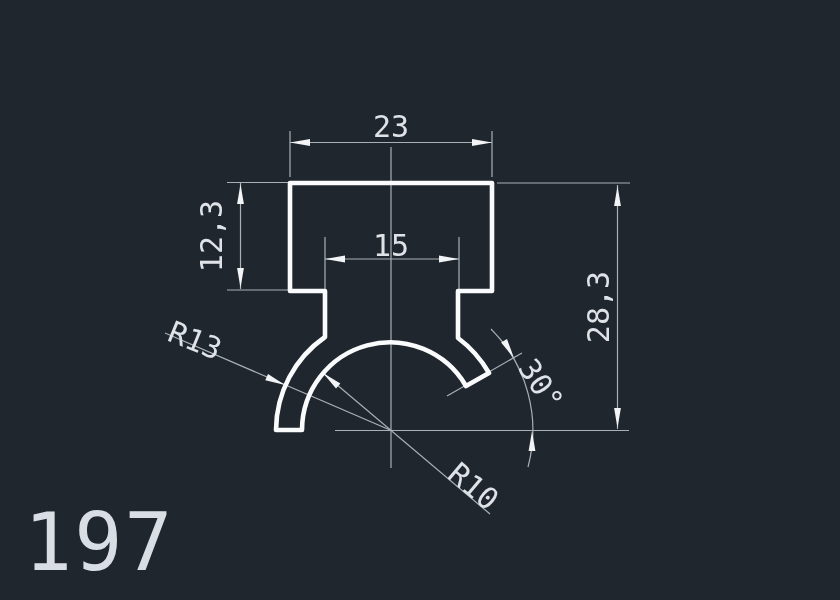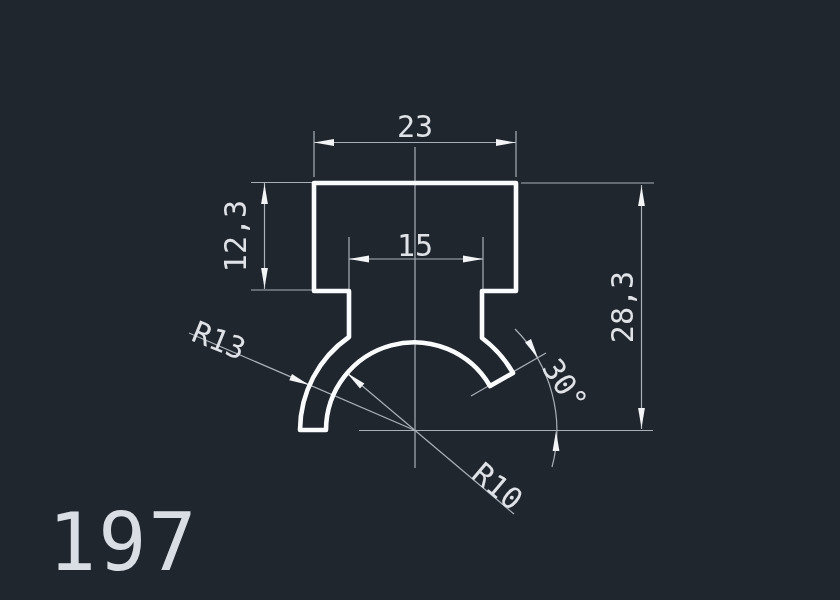--- a/index.html
+++ b/index.html
@@ -1,17 +1,17 @@
 <!DOCTYPE html>
 <html><head>
 <meta charset="utf-8">
 <style>
   html,body{margin:0;padding:0;background:#20262e;}
   .stage{position:relative;width:724px;height:600px;background:#0f766e;overflow:hidden;
-         font-family:"DejaVu Sans Mono", monospace;margin-left:24px;}
+         font-family:"DejaVu Sans Mono", monospace;}
   svg{display:block}
   text{fill:#dfe3e8;font-family:"DejaVu Sans Mono", monospace;font-size:30px;}
   .partnum{font-size:80px;fill:#d9dee4;letter-spacing:2px;}
   .thin{stroke:#a9b0b8;stroke-width:1.2;fill:none;}
   .thick{stroke:#fafbfd;stroke-width:4.6;fill:none;stroke-linejoin:round;stroke-linecap:round;}
   .arrow{fill:#f2f4f6;stroke:none;}
 </style>
 </head>
 <body>
 

